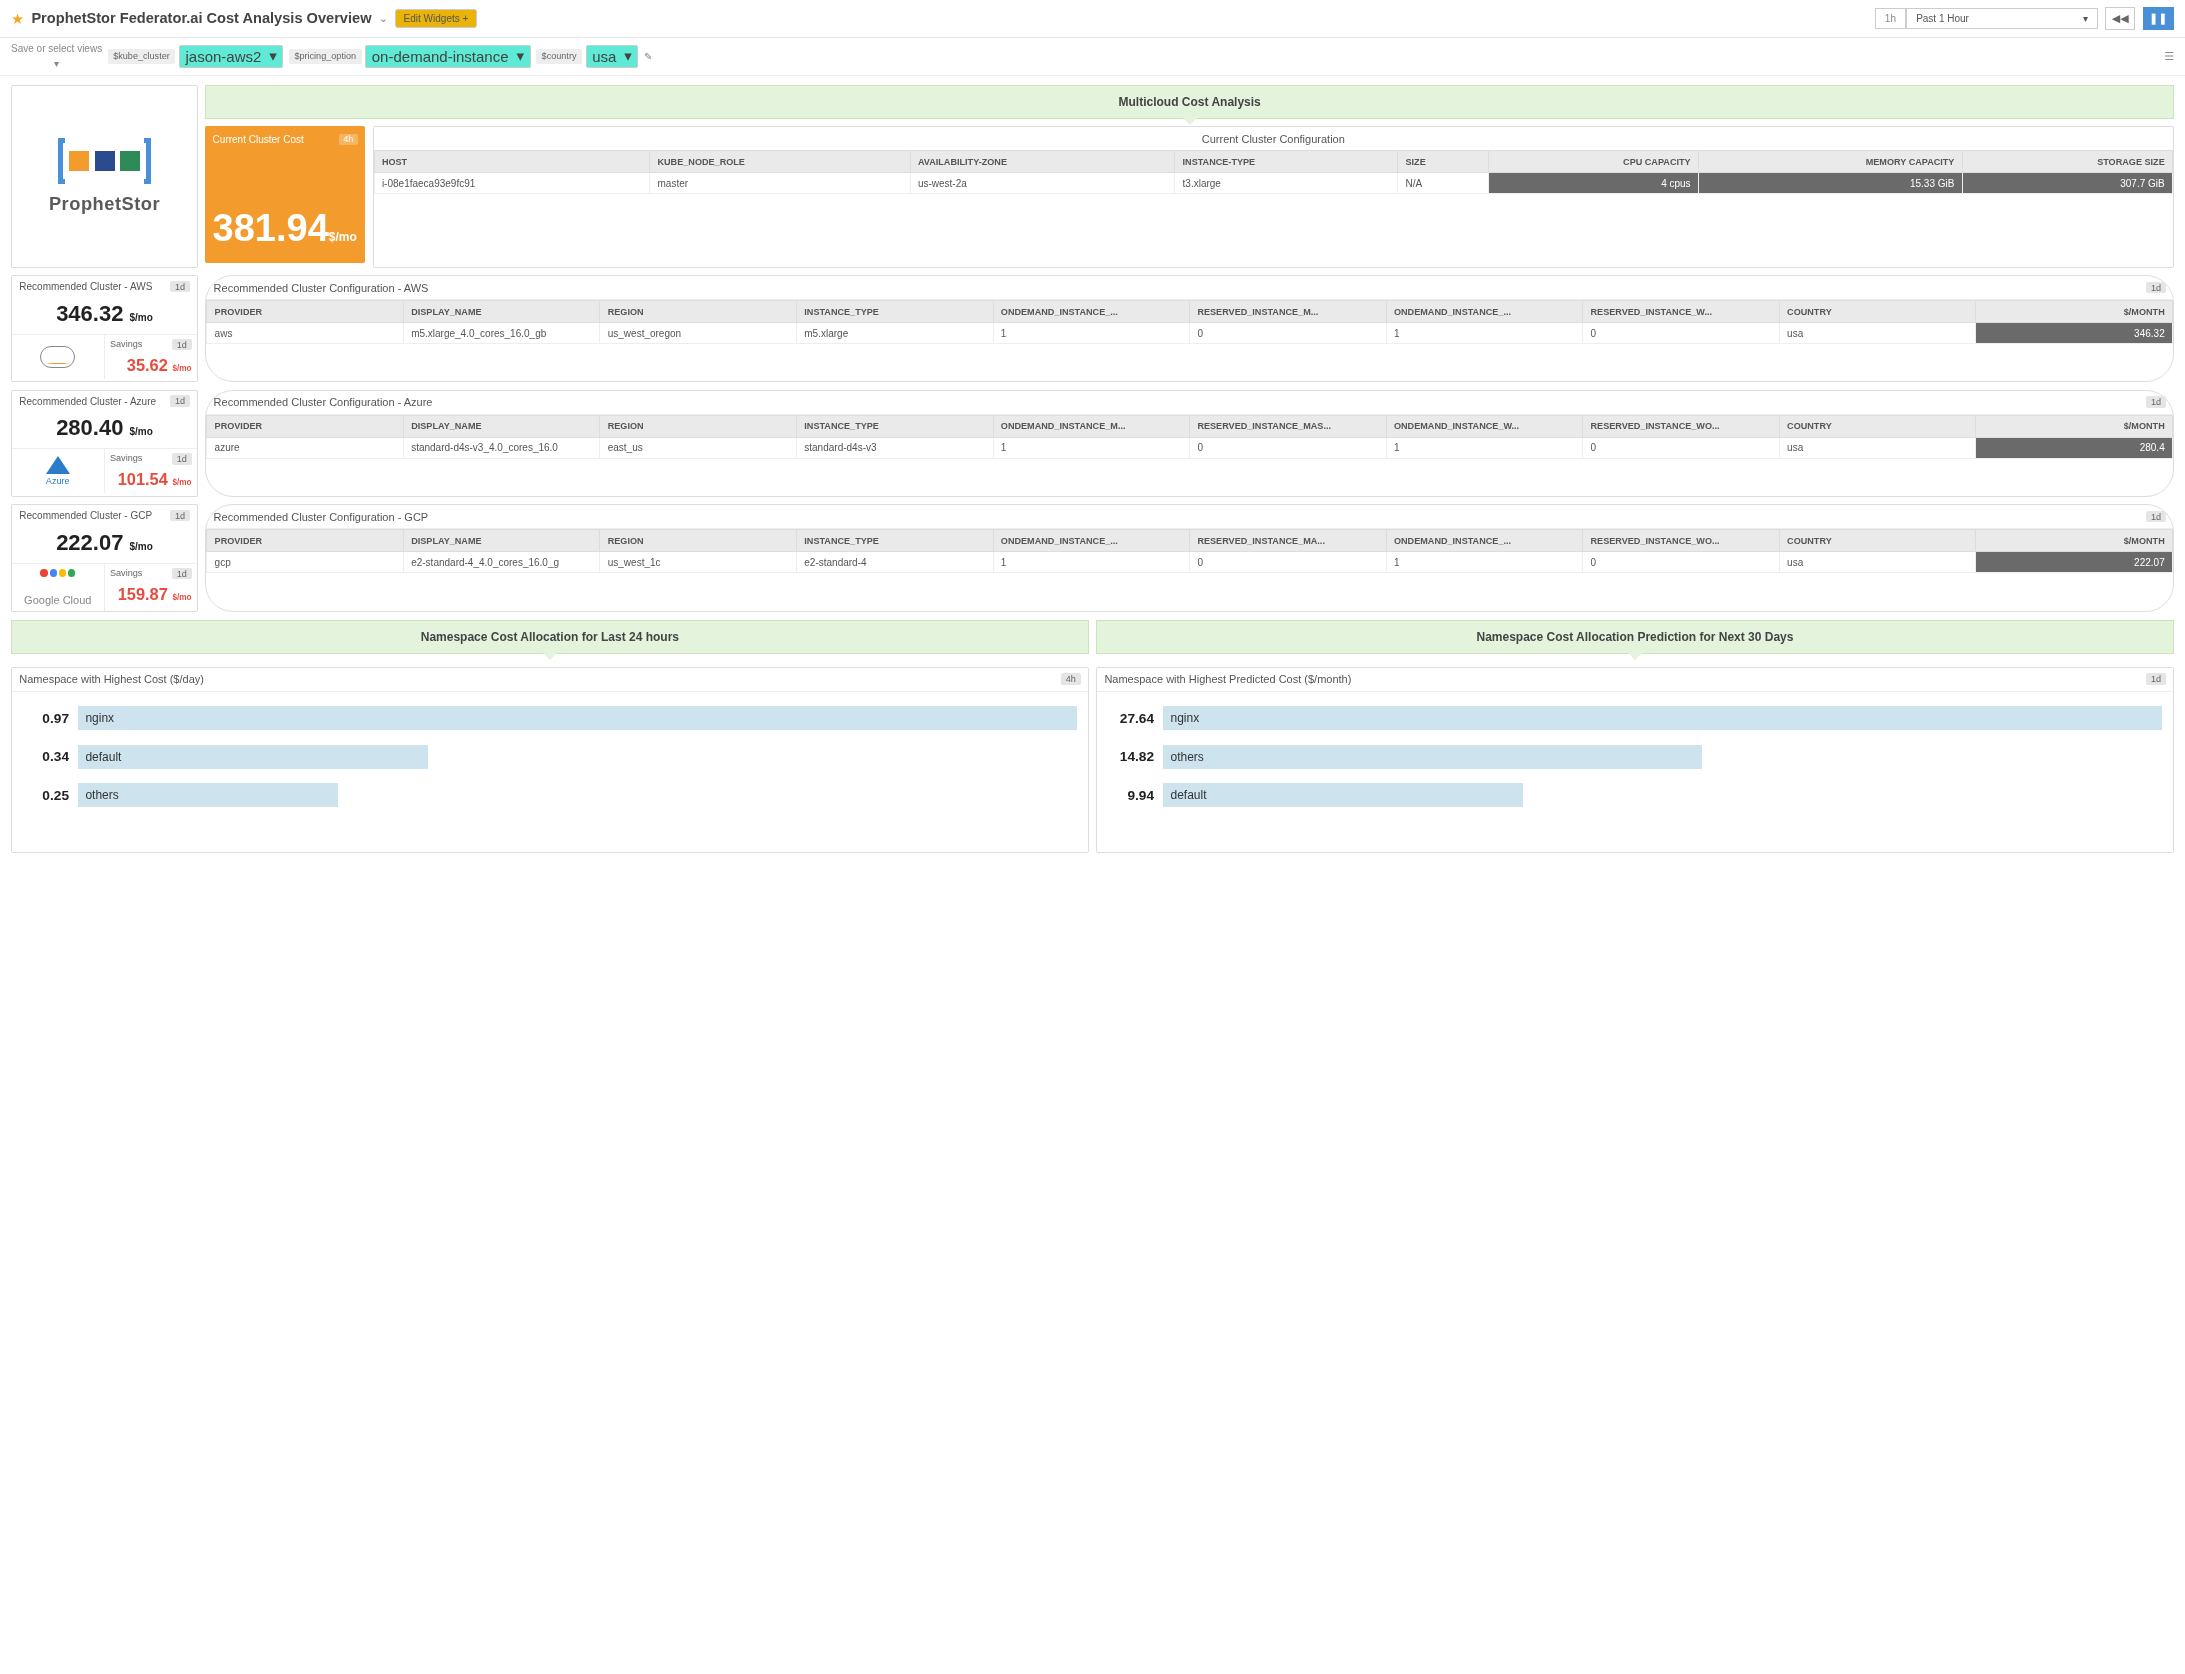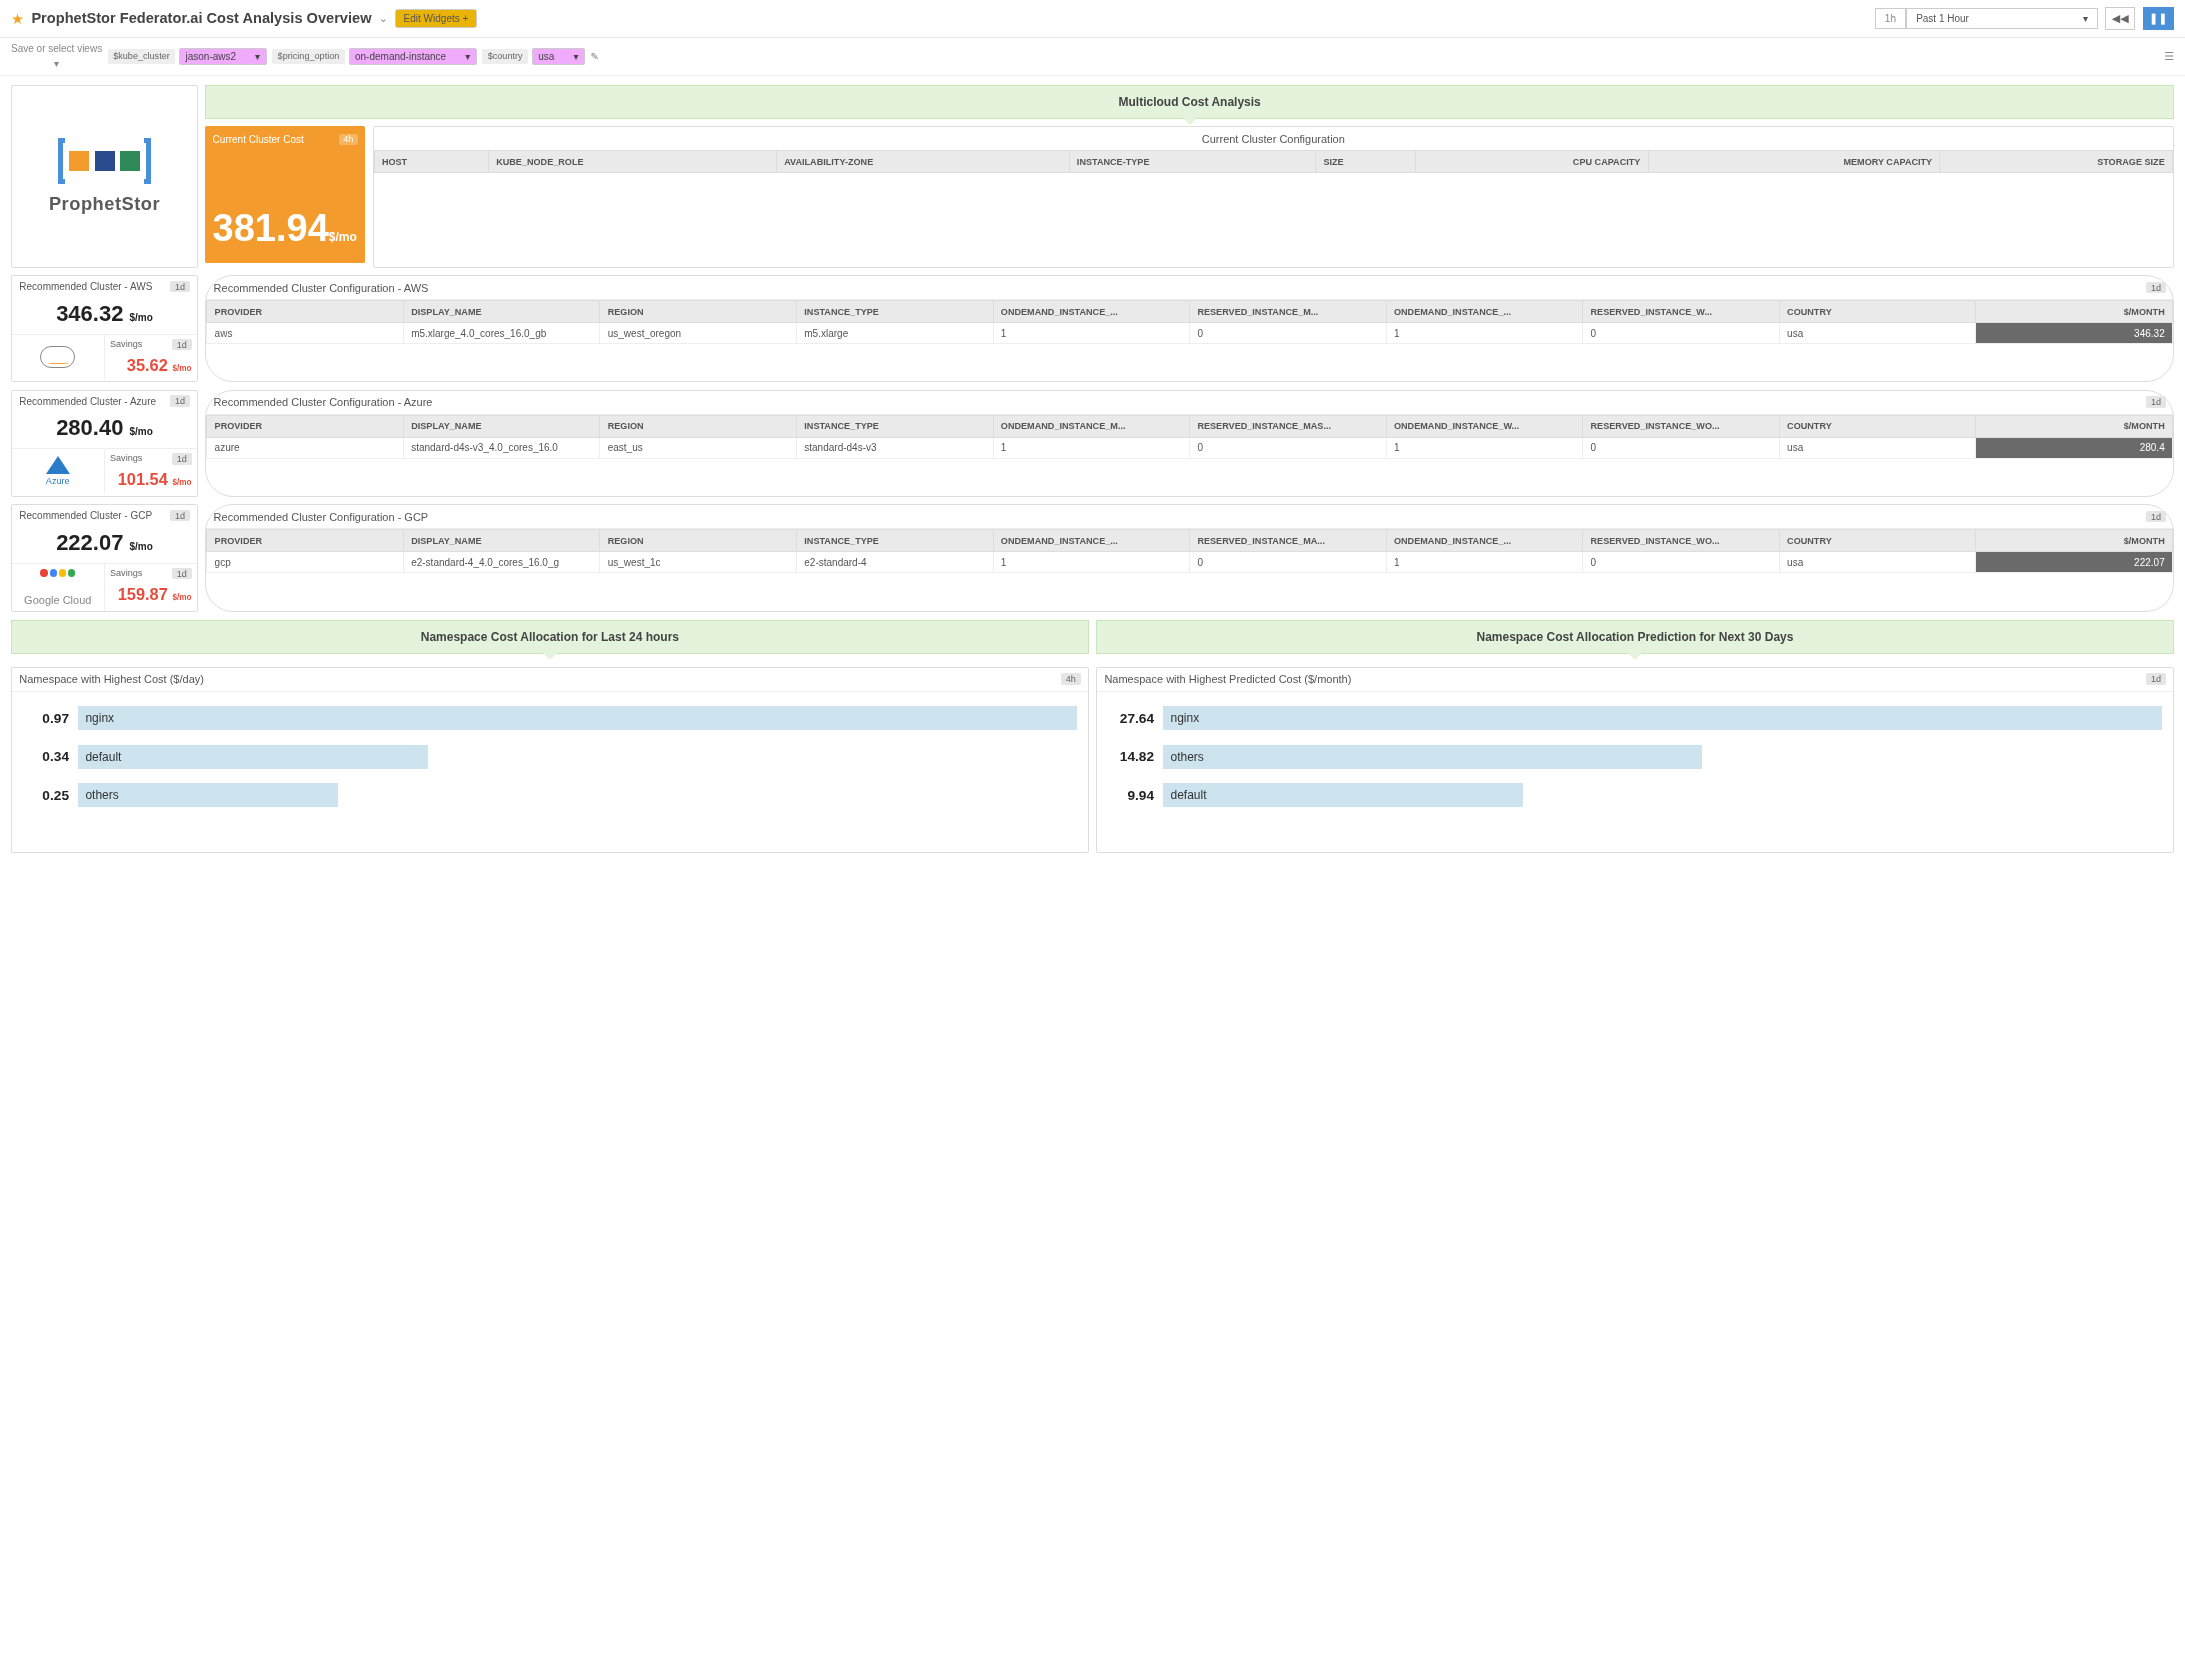--- a/index.html
+++ b/index.html
@@ -12,21 +12,21 @@
 .spacer { flex: 1; }
 .time-picker { display: flex; align-items: center; gap: 0; }
 .time-seg { border: 0.9px solid #ccc; padding: 3.7px 9.1px; font-size: 10px; background: #fff; color: #555; }
 .time-seg.label { width: 192px; display: flex; justify-content: space-between; align-items: center; }
 .time-seg.sm { color: #888; }
 .ctrl-btn { border: 0.9px solid #ccc; padding: 3.7px 5.5px; background: #fff; color: #666; font-size: 11px; }
 .ctrl-btn.active { background: #4a90d9; color: #fff; border-color: #4a90d9; }
 .subbar { display: flex; align-items: center; padding: 5.5px 11px; gap: 5.5px; font-size: 10px; border-bottom: 0.9px solid #eee; }
 .views { color: #888; display: flex; align-items: center; gap: 3.7px; flex-direction: column; }
 .varchip { background: #eee; border-radius: 1.8px; padding: 2.7px 5.5px; color: #666; font-size: 9.1px; }
-.varsel { border: 0.9px solid #ccc; border-radius: 1.8px; padding: 1.8px 5.5px; font-size: 10px; color: #444; background: #f0abfc; display: inline-flex; align-items: center; gap: 19px; margin-left: -1.8px; }
+.varsel { border: 0.9px solid #ccc; border-radius: 1.8px; padding: 1.8px 5.5px; font-size: 15px; color: #444; background: #5eead4; display: inline-flex; align-items: center; gap: 8px; margin-left: -1.8px; }
 .pencil { color: #888; font-size: 10px; cursor: pointer; }
 .dash { padding: 9.1px 11px; }
 .row { display: flex; gap: 7.3px; margin-bottom: 7.3px; align-items: stretch; }
 .panel { border: 0.9px solid #ddd; border-radius: 1.8px; background: #fff; position: relative; }
 .panel-title { font-size: 11px; color: #555; padding: 5.5px 7.3px; border-bottom: 0.9px solid #eee; display: flex; justify-content: space-between; align-items: center; }
 .badge { background: #e5e5e5; color: #666; border-radius: 1.8px; padding: 0.9px 4.6px; font-size: 9.1px; }
 .logo-box { width: 187px; height: 183px; display: flex; flex-direction: column; align-items: center; justify-content: center; gap: 9.1px; }
 .sq { width: 20px; height: 20px; }
 .bracket-left { width: 7.3px; height: 46px; border: 5.5px solid #4a90d9; border-right: none; }
 .bracket-right { width: 7.3px; height: 46px; border: 5.5px solid #4a90d9; border-left: none; }
@@ -147,20 +147,30 @@
                   <th>KUBE_NODE_ROLE</th>
                   <th>AVAILABILITY-ZONE</th>
                   <th>INSTANCE-TYPE</th>
                   <th>SIZE</th>
                   <th style="text-align: right;">CPU CAPACITY</th>
                   <th style="text-align: right;">MEMORY CAPACITY</th>
                   <th style="text-align: right;">STORAGE SIZE</th>
                 </tr>
               </thead>
           <tbody id="cc-body">
+                <tr>
+                  <td>i-08e1faeca93e9fc91</td>
+                  <td>master</td>
+                  <td>us-west-2a</td>
+                  <td>t3.xlarge</td>
+                  <td>N/A</td>
+                  <td class="dark">4 cpus</td>
+                  <td class="dark">15.33 GiB</td>
+                  <td class="dark">307.7 GiB</td>
+                </tr>
               </tbody>
         </table>
       </div>
     </div>
   </div>
 </div>
 
 <div id="recs">
       <div class="rec-row">
         <div class="panel rec-left">

